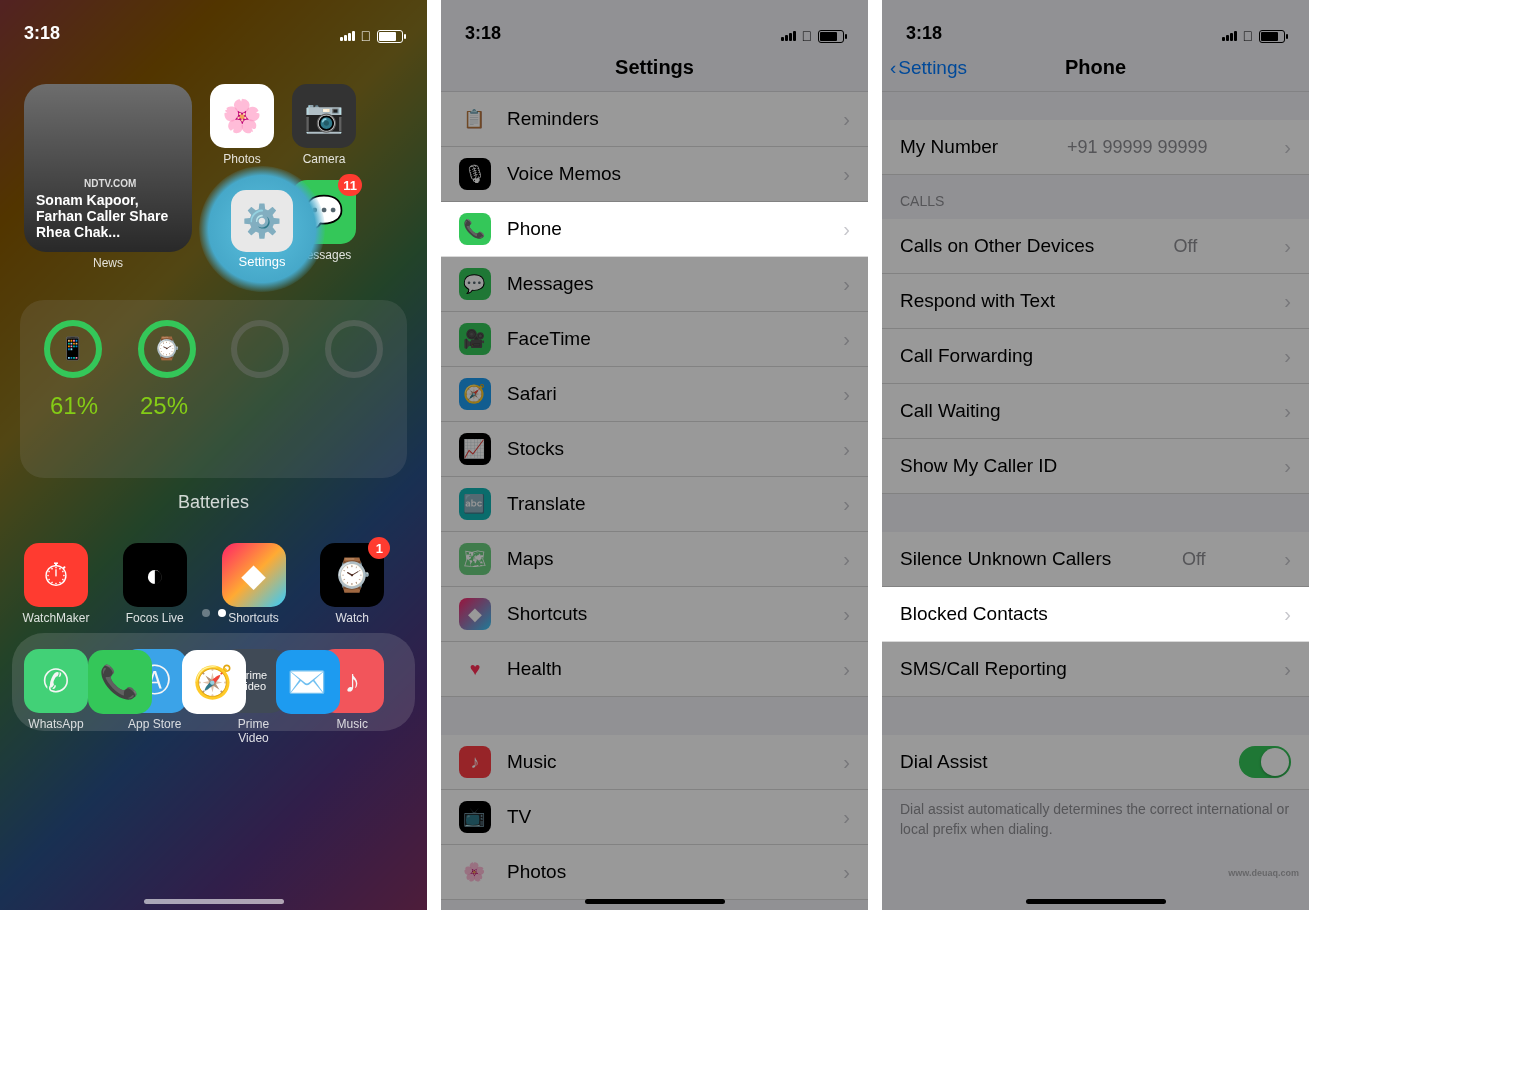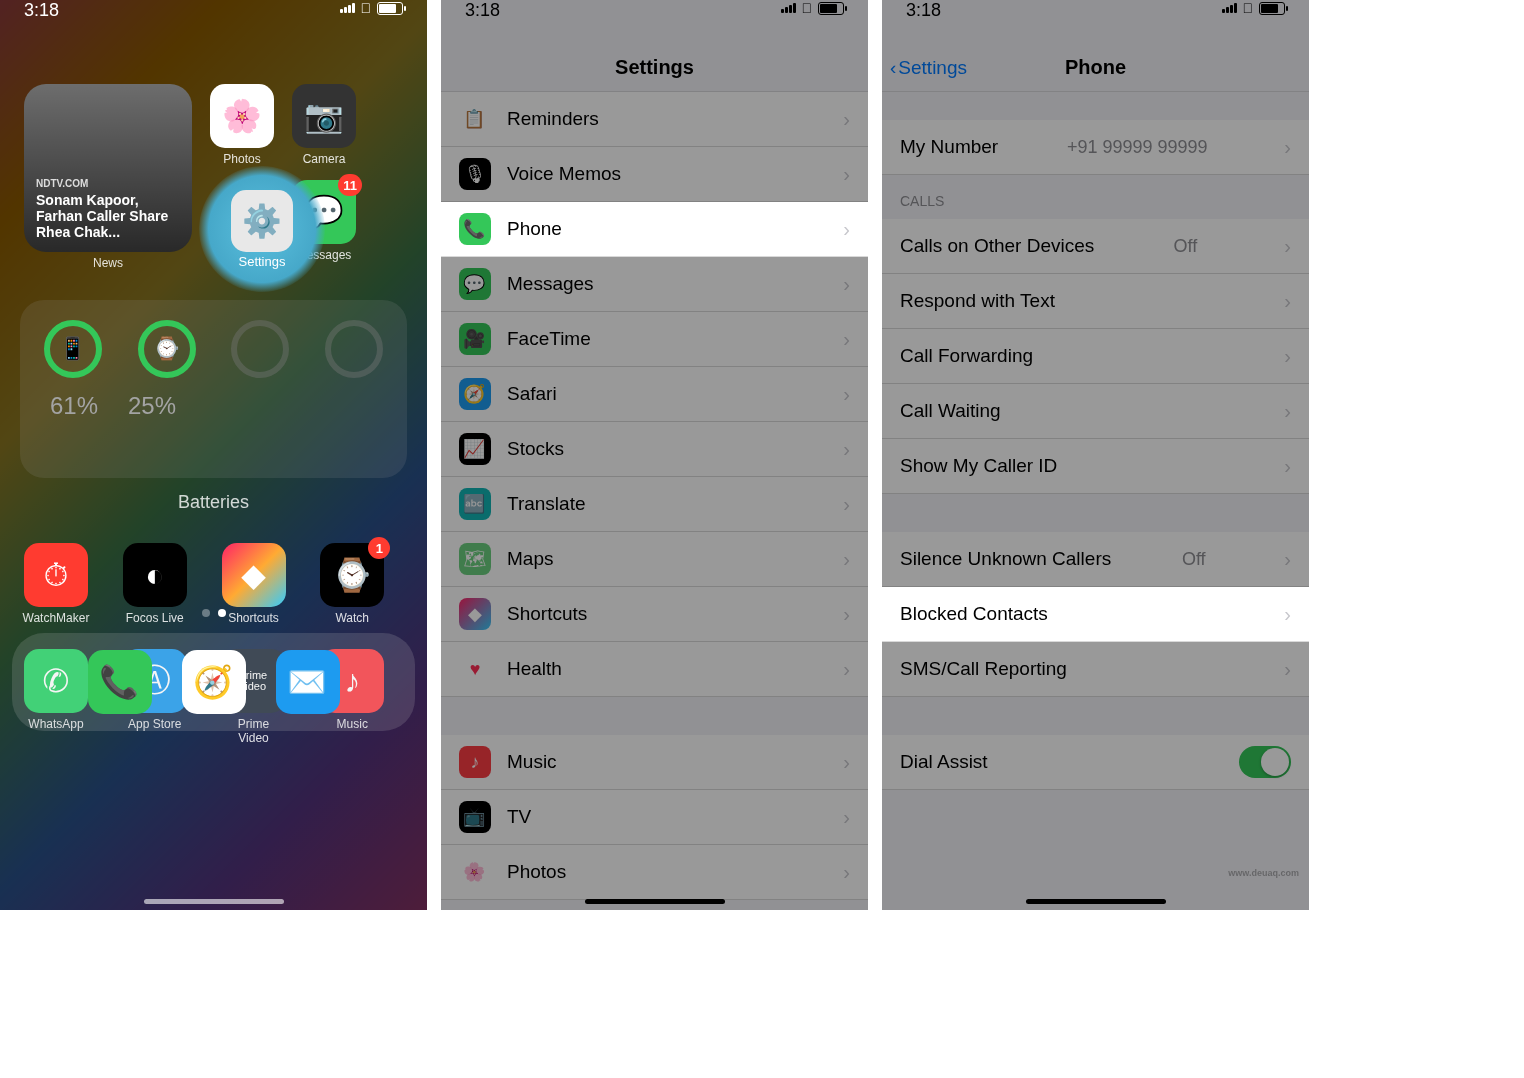--- a/index.html
+++ b/index.html
@@ -1,52 +1,52 @@
 <!DOCTYPE html>
 <html><head>
   <meta charset="utf-8">
   <style>
     * { margin: 0; padding: 0; box-sizing: border-box; }
     body { background: #fff; font-family: -apple-system, 'Helvetica Neue', sans-serif; }
     .wrap { display: flex; gap: 14px; width: 1524px; height: 1078px; }
     .phone { width: 427px; height: 910px; position: relative; background: #000; overflow: hidden; border-radius: 0; }
 
     
-    .status { height: 44px; display: flex; align-items: flex-start; justify-content: space-between; padding: 0 24px; font-weight: 400; font-size: 18px; }
+    .status { height: 44px; display: flex; align-items: flex-end; justify-content: space-between; padding: 0 24px; font-weight: 700; font-size: 18px; }
     .status-right { display: flex; align-items: center; gap: 6px; font-size: 14px; }
     .signal { display: inline-flex; align-items: flex-end; gap: 1px; }
     .signal span { width: 3px; background: currentColor; display: block; border-radius: 1px; }
     .signal span:nth-child(1){height:4px} .signal span:nth-child(2){height:6px} .signal span:nth-child(3){height:8px} .signal span:nth-child(4){height:10px}
     .battery { width: 26px; height: 13px; border: 1.5px solid currentColor; border-radius: 3px; position: relative; }
     .battery::after { content:''; position:absolute; right:-4px; top:3px; width:2px; height:5px; background:currentColor; border-radius:1px; }
     .battery-fill { position:absolute; left:1px; top:1px; bottom:1px; width:70%; background:currentColor; border-radius:1px; }
 
     
     .p1 { color: #fff; }
     .home-bg { position:absolute; inset:0; background: linear-gradient(135deg,#ff6b6b,#ffa500,#ffd93d,#6bcf7f,#4d96ff,#9b5de5,#f15bb5); }
     .dim-overlay { position:absolute; inset:0; background: rgba(0,0,0,0.68); }
     .p1-content { position: relative; z-index: 2; padding-top: 0; }
     .widget-row { display: flex; padding: 40px 24px 0; gap: 18px; }
     .news-widget { width: 168px; height: 168px; border-radius: 22px; background: linear-gradient(rgba(0,0,0,0.2),rgba(0,0,0,0.7)), #888; background-size:cover; padding: 12px; display:flex; flex-direction:column; justify-content:flex-end; color:#fff; font-size:14px; font-weight:600; }
-    .news-src { font-size: 10px; color:#ddd; margin-bottom:3px; }
+    .news-src { font-size: 10px; color:#ddd; margin-bottom:3px;margin-left:48px; }
     .app-col { display:flex; flex-direction:column; gap: 14px; }
     .app { width:64px; display:flex; flex-direction:column; align-items:center; gap:4px; }
     .app-icon { width:64px; height:64px; border-radius:15px; background:#444; display:flex; align-items:center; justify-content:center; font-size:32px; position:relative; }
     .app-label { font-size:12px; color:rgba(255,255,255,0.85); text-align:center; }
     .badge { position:absolute; top:-6px; right:-6px; background:#ff3b30; color:#fff; border-radius:12px; min-width:22px; height:22px; font-size:13px; font-weight:700; display:flex; align-items:center; justify-content:center; padding:0 5px; }
     .news-label, .settings-row-label { text-align:center; font-size:12px; color:rgba(255,255,255,0.85); margin-top:4px; }
 
     .highlight-ring { position:absolute; width:126px; height:126px; border-radius:63px; background:radial-gradient(circle,#5bc0de 0%,#46a8c9 60%,rgba(70,168,201,0) 72%); top:166px; left:199px; z-index:3; display:flex; flex-direction:column; align-items:center; justify-content:center; gap:2px; }
     .highlight-ring .app-icon{ width:62px; height:62px; background:#e8e8e8; }
 
     .batteries-widget { margin: 30px 20px 0; background:rgba(160,160,160,0.15); border-radius:24px; padding:20px 12px 10px; height:178px; }
     .batt-rings { display:flex; gap:12px; justify-content:space-around; margin-bottom:14px; }
     .ring { width:58px; height:58px; border-radius:50%; border:6px solid rgba(120,120,120,0.4); position:relative; display:flex; align-items:center;justify-content:center; font-size:22px; }
     .ring.active { border-color:#34c759; }
-    .batt-pcts { display:flex; color:#a3a3a3; font-size:24px; font-weight:500; padding-left:18px; }
+    .batt-pcts { display:flex; gap:12px; color:#84cc16; font-size:24px; font-weight:500; padding-left:18px; }
     .batt-pcts span{ width:78px; }
     .batteries-label { text-align:center; font-size:18px; color:rgba(255,255,255,0.8); margin-top:14px; }
 
     .app-grid { display:grid; grid-template-columns: repeat(4,1fr); gap:24px 16px; padding: 30px 24px 0; }
     .dock { position:absolute; bottom:14px; left:12px; right:12px; height:98px; background:rgba(200,200,200,0.18); border-radius:32px; display:flex; align-items:center; justify-content:center; gap:30px; }
     .page-dots { position:absolute; bottom:128px; left:0; right:0; display:flex; justify-content:center; gap:8px; }
     .page-dots span { width:8px; height:8px; border-radius:50%; background:rgba(255,255,255,0.35); }
     .page-dots span.active { background:#fff; }
 
     
@@ -349,19 +349,20 @@
         </div>
       <div class="row">
           <span>SMS/Call Reporting</span>
           <span class="chev">›</span>
         </div>
       <div class="sect-gap"></div>
       <div class="row">
           <span>Dial Assist</span>
           <div class="toggle"></div>
         </div>
+      <div class="foot">Dial assist automatically determines the correct international or local prefix when dialing.</div>
     </div>
     <div class="dim2"></div>
     <div class="home-ind"></div>
     <div class="watermark">www.deuaq.com</div>
   </div>
 
 </div>
 
 </body></html>

